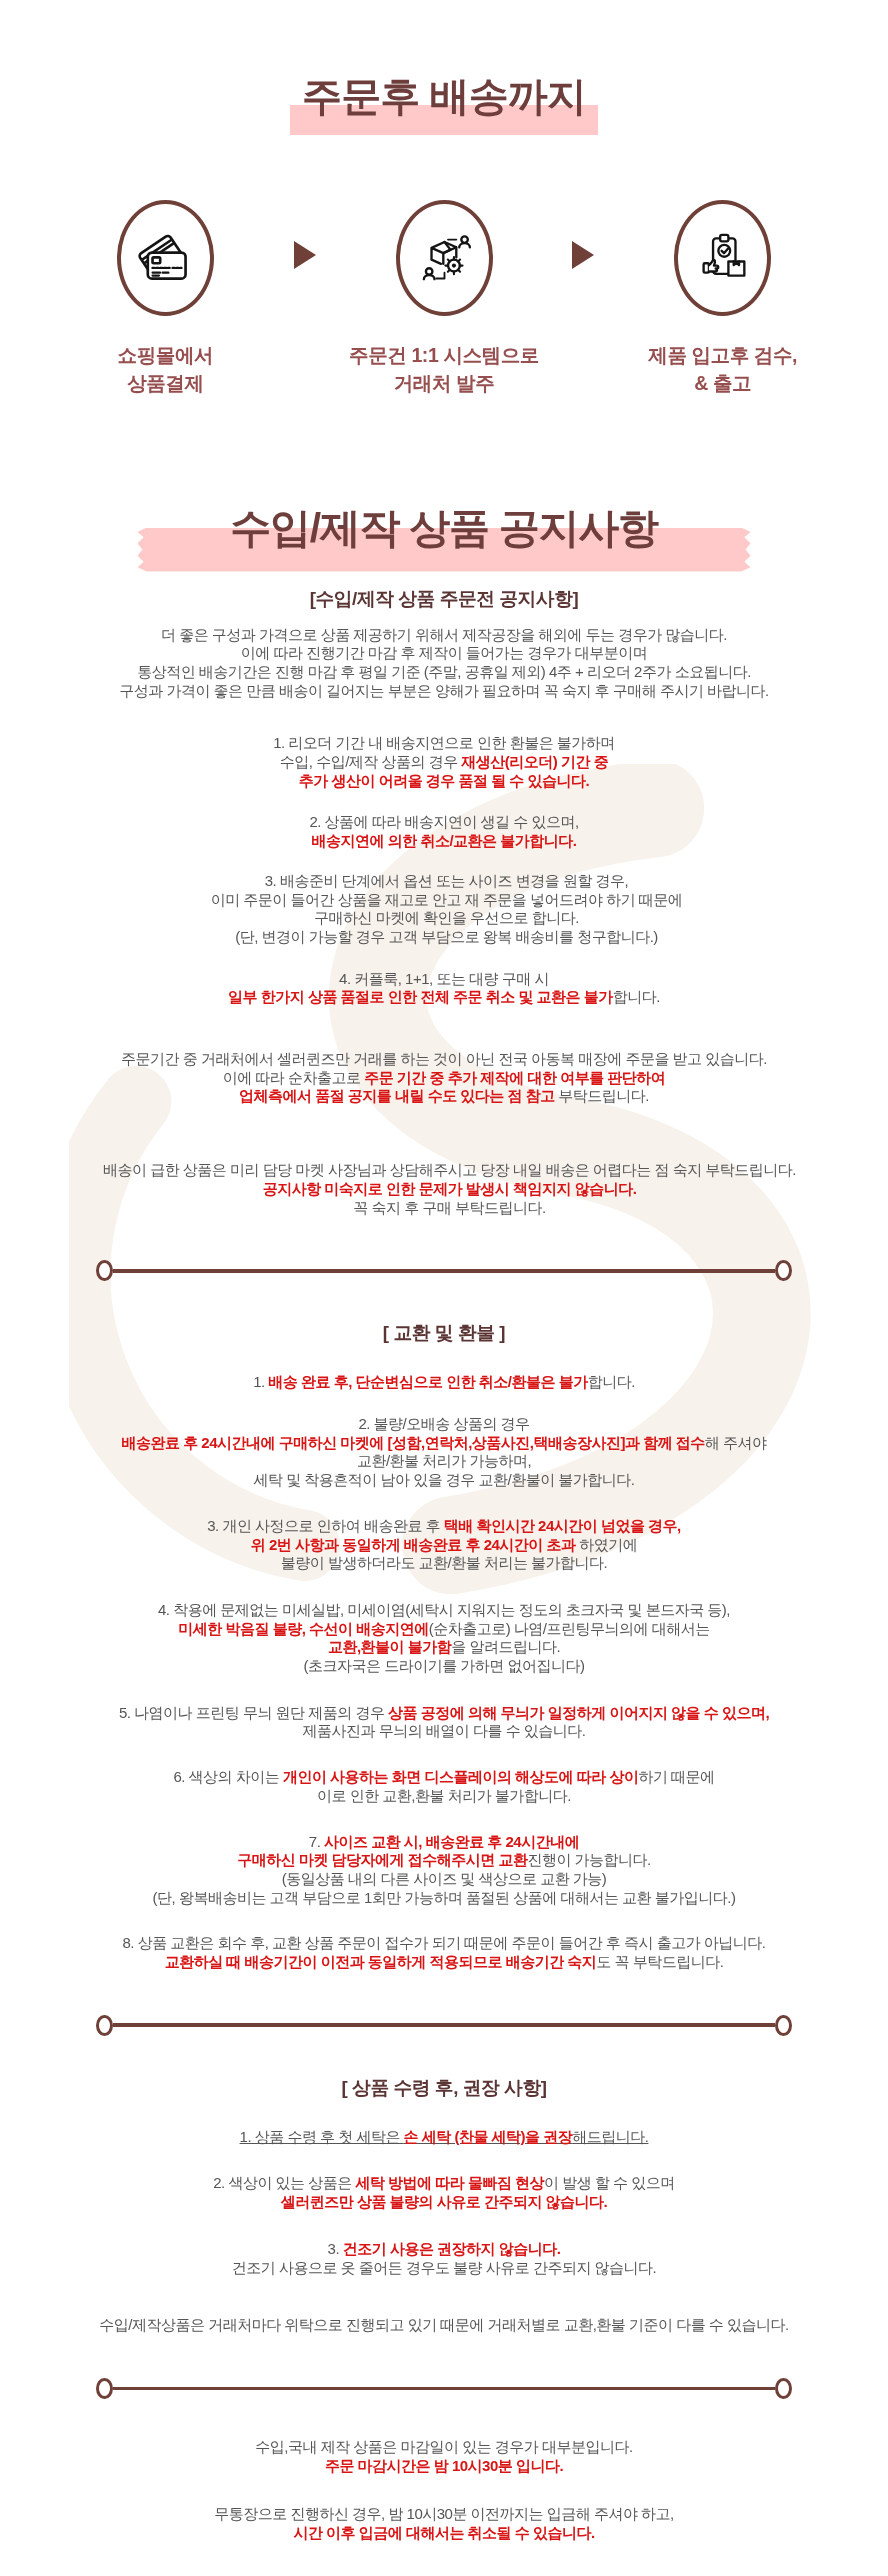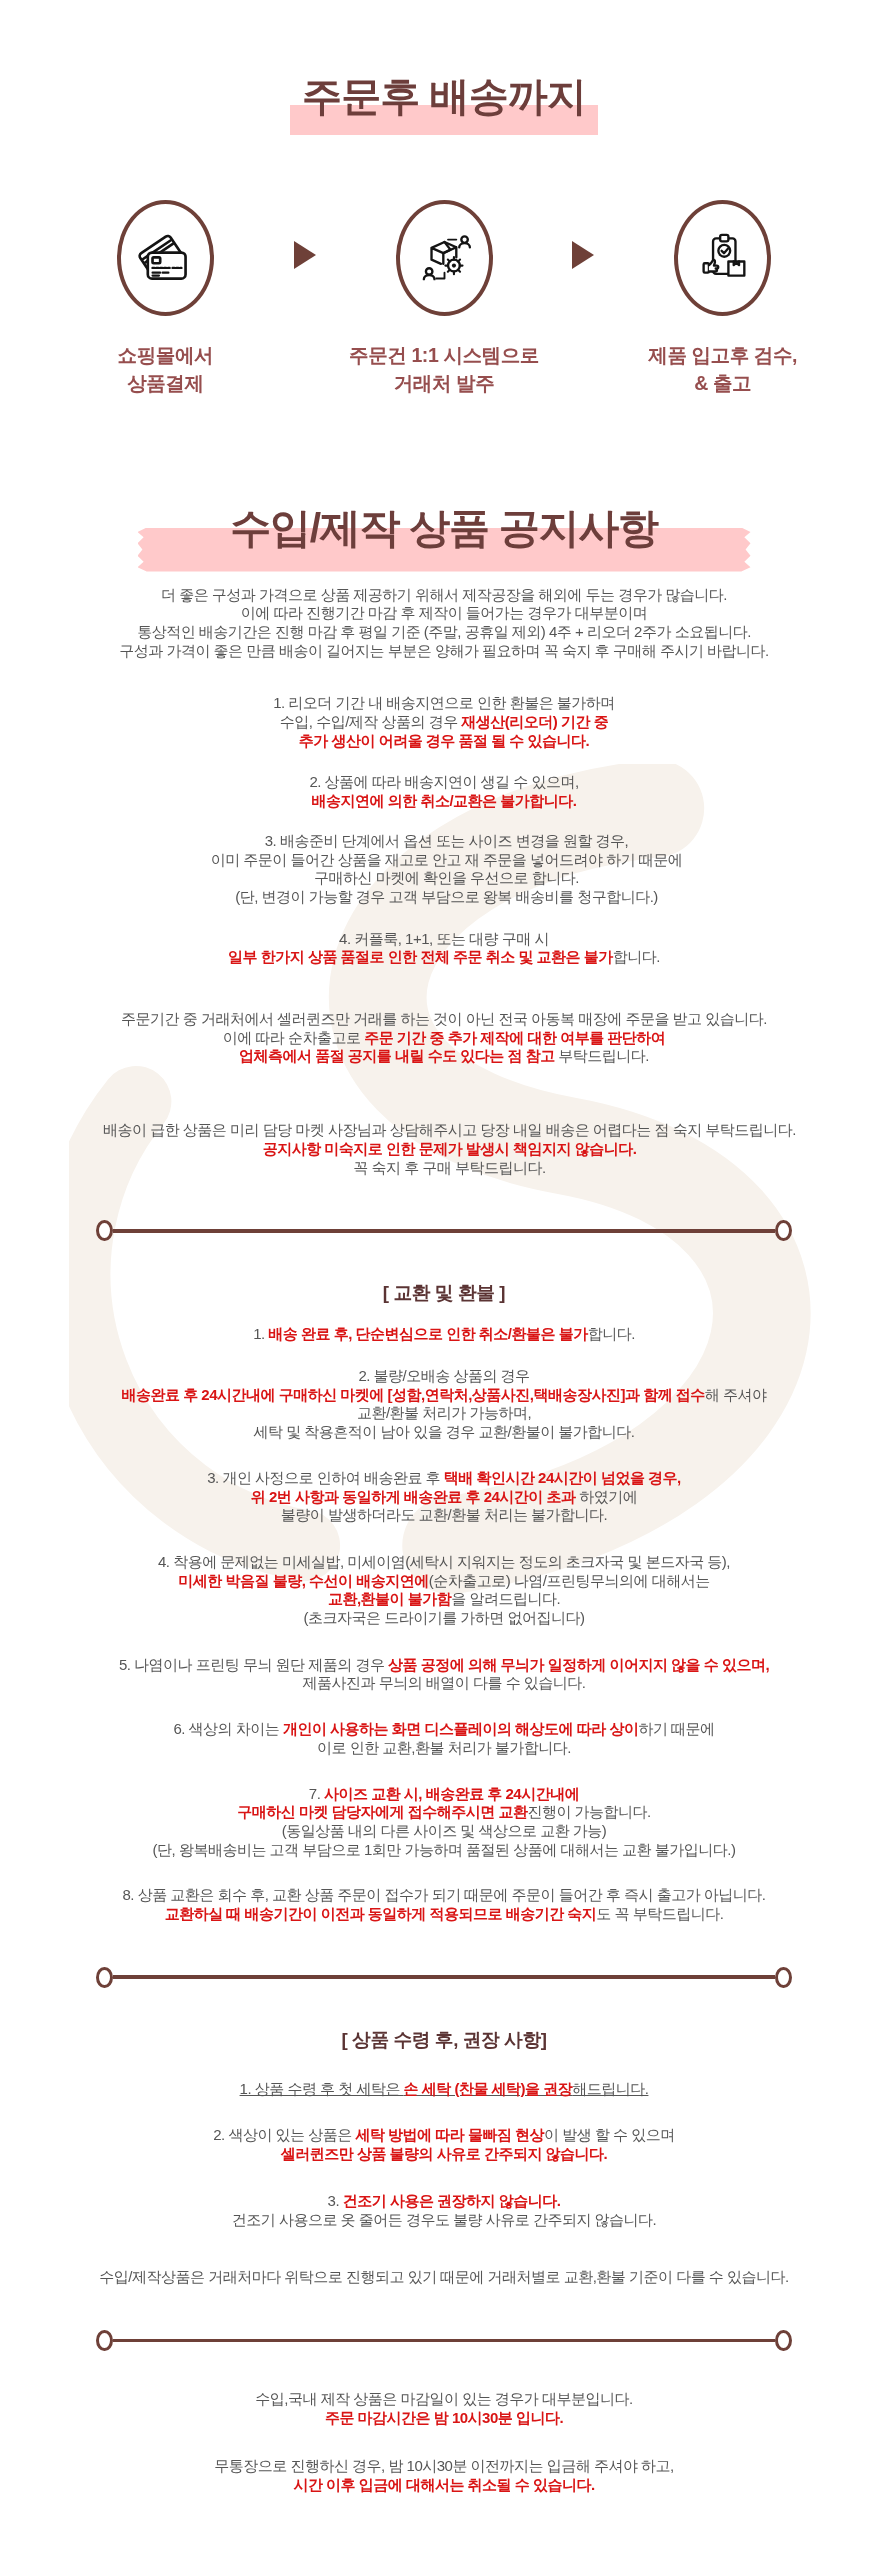--- a/index.html
+++ b/index.html
@@ -147,34 +147,35 @@
       </div>
 
     </div>
 
     <div class="banner">
       <span class="tape"></span>
       <span class="t">수입/제작 상품 공지사항</span>
     </div>
 
     <div class="notice-body">
+        <h3 class="sec-h">[수입/제작 상품 주문전 공지사항]</h3>
         <p class="para" style="margin-top: 14px;"><span>더 좋은 구성과 가격으로 상품 제공하기 위해서 제작공장을 해외에 두는 경우가 많습니다.</span><br><span>이에 따라 진행기간 마감 후 제작이 들어가는 경우가 대부분이며</span><br><span>통상적인 배송기간은 진행 마감 후 평일 기준 (주말, 공휴일 제외) 4주 + 리오더 2주가 소요됩니다.</span><br><span>구성과 가격이 좋은 만큼 배송이 길어지는 부분은 양해가 필요하며 꼭 숙지 후 구매해 주시기 바랍니다.</span></p>
         <p class="para" style="margin-top: 34px;"><span>1. 리오더 기간 내 배송지연으로 인한 환불은 불가하며</span><br><span>수입, 수입/제작 상품의 경우 </span><span class="red">재생산(리오더) 기간 중</span><br><span class="red">추가 생산이 어려울 경우 품절 될 수 있습니다.</span></p>
         <p class="para"><span>2. 상품에 따라 배송지연이 생길 수 있으며,</span><br><span class="red">배송지연에 의한 취소/교환은 불가합니다.</span></p>
         <p class="para" style="margin-top: 21px; padding-left: 12px;"><span>3. 배송준비 단계에서 옵션 또는 사이즈 변경을 원할 경우,</span><br><span>이미 주문이 들어간 상품을 재고로 안고 재 주문을 넣어드려야 하기 때문에</span><br><span>구매하신 마켓에 확인을 우선으로 합니다.</span><br><span>(단, 변경이 가능할 경우 고객 부담으로 왕복 배송비를 청구합니다.)</span></p>
         <p class="para"><span>4. 커플룩, 1+1, 또는 대량 구매 시</span><br><span class="red">일부 한가지 상품 품절로 인한 전체 주문 취소 및 교환은 불가</span><span>합니다.</span></p>
         <p class="para" style="margin-top: 43px;"><span>주문기간 중 거래처에서 셀러퀸즈만 거래를 하는 것이 아닌 전국 아동복 매장에 주문을 받고 있습니다.</span><br><span>이에 따라 순차출고로 </span><span class="red">주문 기간 중 추가 제작에 대한 여부를 판단하여</span><br><span class="red">업체측에서 품절 공지를 내릴 수도 있다는 점 참고</span><span> 부탁드립니다.</span></p>
         <p class="para" style="margin-top: 55px; padding-left: 18px;"><span>배송이 급한 상품은 미리 담당 마켓 사장님과 상담해주시고 당장 내일 배송은 어렵다는 점 숙지 부탁드립니다.</span><br><span class="red">공지사항 미숙지로 인한 문제가 발생시 책임지지 않습니다.</span><br><span>꼭 숙지 후 구매 부탁드립니다.</span></p>
         <div class="divider">
           <span class="ring"></span>
           <span class="bar"></span>
           <span class="ring"></span>
         </div>
         <h3 class="sec-h">[ 교환 및 환불 ]</h3>
-        <p class="para" style="margin-top: 19px;"><span>1. </span><span class="red">배송 완료 후, 단순변심으로 인한 취소/환불은 불가</span><span>합니다.</span></p>
+        <p class="para" style="margin-top: 27px;"><span>1. </span><span class="red">배송 완료 후, 단순변심으로 인한 취소/환불은 불가</span><span>합니다.</span></p>
         <p class="para"><span>2. 불량/오배송 상품의 경우</span><br><span class="red">배송완료 후 24시간내에 구매하신 마켓에 [성함,연락처,상품사진,택배송장사진]과 함께 접수</span><span>해 주셔야</span><br><span>교환/환불 처리가 가능하며,</span><br><span>세탁 및 착용흔적이 남아 있을 경우 교환/환불이 불가합니다.</span></p>
         <p class="para" style="margin-top: 27px;"><span>3. 개인 사정으로 인하여 배송완료 후 </span><span class="red">택배 확인시간 24시간이 넘었을 경우,</span><br><span class="red">위 2번 사항과 동일하게 배송완료 후 24시간이 초과</span><span> 하였기에</span><br><span>불량이 발생하더라도 교환/환불 처리는 불가합니다.</span></p>
         <p class="para" style="margin-top: 28px;"><span>4. 착용에 문제없는 미세실밥, 미세이염(세탁시 지워지는 정도의 초크자국 및 본드자국 등),</span><br><span class="red">미세한 박음질 불량, 수선이 배송지연에</span><span>(순차출고로) 나염/프린팅무늬의에 대해서는</span><br><span class="red">교환,환불이 불가함</span><span>을 알려드립니다.</span><br><span>(초크자국은 드라이기를 가하면 없어집니다)</span></p>
         <p class="para" style="margin-top: 28px;"><span>5. 나염이나 프린팅 무늬 원단 제품의 경우 </span><span class="red">상품 공정에 의해 무늬가 일정하게 이어지지 않을 수 있으며,</span><br><span>제품사진과 무늬의 배열이 다를 수 있습니다.</span></p>
         <p class="para" style="margin-top: 27px;"><span>6. 색상의 차이는 </span><span class="red">개인이 사용하는 화면 디스플레이의 해상도에 따라 상이</span><span>하기 때문에</span><br><span>이로 인한 교환,환불 처리가 불가합니다.</span></p>
         <p class="para" style="margin-top: 27px;"><span>7. </span><span class="red">사이즈 교환 시, 배송완료 후 24시간내에</span><br><span class="red">구매하신 마켓 담당자에게 접수해주시면 교환</span><span>진행이 가능합니다.</span><br><span>(동일상품 내의 다른 사이즈 및 색상으로 교환 가능)</span><br><span>(단, 왕복배송비는 고객 부담으로 1회만 가능하며 품절된 상품에 대해서는 교환 불가입니다.)</span></p>
         <p class="para" style="margin-top: 27px;"><span>8. 상품 교환은 회수 후, 교환 상품 주문이 접수가 되기 때문에 주문이 들어간 후 즉시 출고가 아닙니다.</span><br><span class="red">교환하실 때 배송기간이 이전과 동일하게 적용되므로 배송기간 숙지</span><span>도 꼭 부탁드립니다.</span></p>
         <div class="divider">
           <span class="ring"></span>
           <span class="bar"></span>

